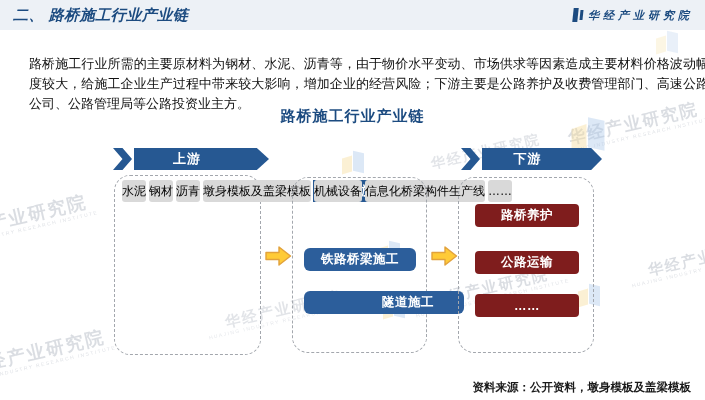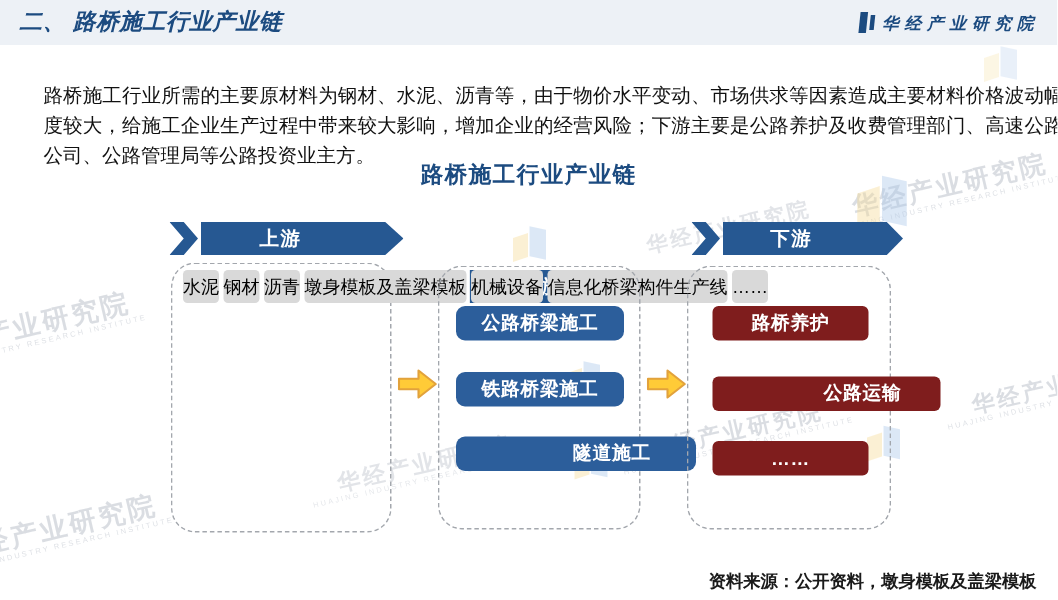--- a/index.html
+++ b/index.html
@@ -35,21 +35,21 @@
   .mid-box{left:292px;top:177px;width:135px;height:176px;}
   .down-box{left:458px;top:177px;width:136px;height:176px;}
   
   .gray-item{height:22px;flex:0 0 22px;background:#d9d9d9;border-radius:3px;display:flex;align-items:center;justify-content:center;
     font-size:12px;color:#000;font-weight:500;white-space:nowrap;}
   .blue-item{position:absolute;left:11px;width:112px;height:23px;background:#2c5e9b;border-radius:6px;display:flex;align-items:center;justify-content:center;
     font-size:12.5px;color:#fff;font-weight:bold;letter-spacing:.5px;}
   .mi-1{top:26px;} .mi-2{top:70px;} .mi-3{top:113px;padding-left:48px;}
   .light-item{position:absolute;left:16px;width:104px;height:23px;background:#7f1d1d;border-radius:4px;display:flex;align-items:center;justify-content:center;
     font-size:12.5px;color:#fff;font-weight:bold;letter-spacing:.5px;}
-  .di-1{top:26px;} .di-2{top:73px;padding-left:48px;} .di-3{top:116px;}
+  .di-1{top:26px;} .di-2{top:73px;} .di-3{top:116px;}
   
   .flow-arrow{position:absolute;top:245px;width:27px;height:22px;}
   .arrow1{left:265px;} .arrow2{left:431px;}
   
   .source{position:absolute;right:14px;top:380px;font-size:11.5px;color:#1a1a1a;font-weight:600;}
   
   .wm{position:absolute;color:#98a1af;opacity:.35;transform:rotate(-13deg);font-weight:bold;white-space:nowrap;pointer-events:none;text-align:center;letter-spacing:2px;}
   .wm small{display:block;font-size:5px;letter-spacing:1.5px;font-weight:normal;margin-top:-2px;opacity:.9;}
   .wm-logo{position:absolute;width:24px;height:26px;opacity:.4;pointer-events:none;transform-origin:top left;}
   .wm-logo .wl-y{position:absolute;left:1px;top:7px;width:10px;height:16px;background:#f7dc96;transform:skewY(-18deg);}
@@ -141,21 +141,20 @@
     <div class="gray-item">水泥</div>
     <div class="gray-item">钢材</div>
     <div class="gray-item">沥青</div>
     <div class="gray-item">墩身模板及盖梁模板</div>
     <div class="gray-item">机械设备</div>
     <div class="gray-item">信息化桥梁构件生产线</div>
     <div class="gray-item">……</div>
   </div>
 
   <div class="col-box mid-box">
-    <div class="blue-item mi-1">公路桥梁施工</div>
     <div class="blue-item mi-2">铁路桥梁施工</div>
     <div class="blue-item mi-3">隧道施工</div>
   </div>
 
   <div class="col-box down-box">
     <div class="light-item di-1">路桥养护</div>
     <div class="light-item di-2">公路运输</div>
     <div class="light-item di-3">……</div>
   </div>
 

